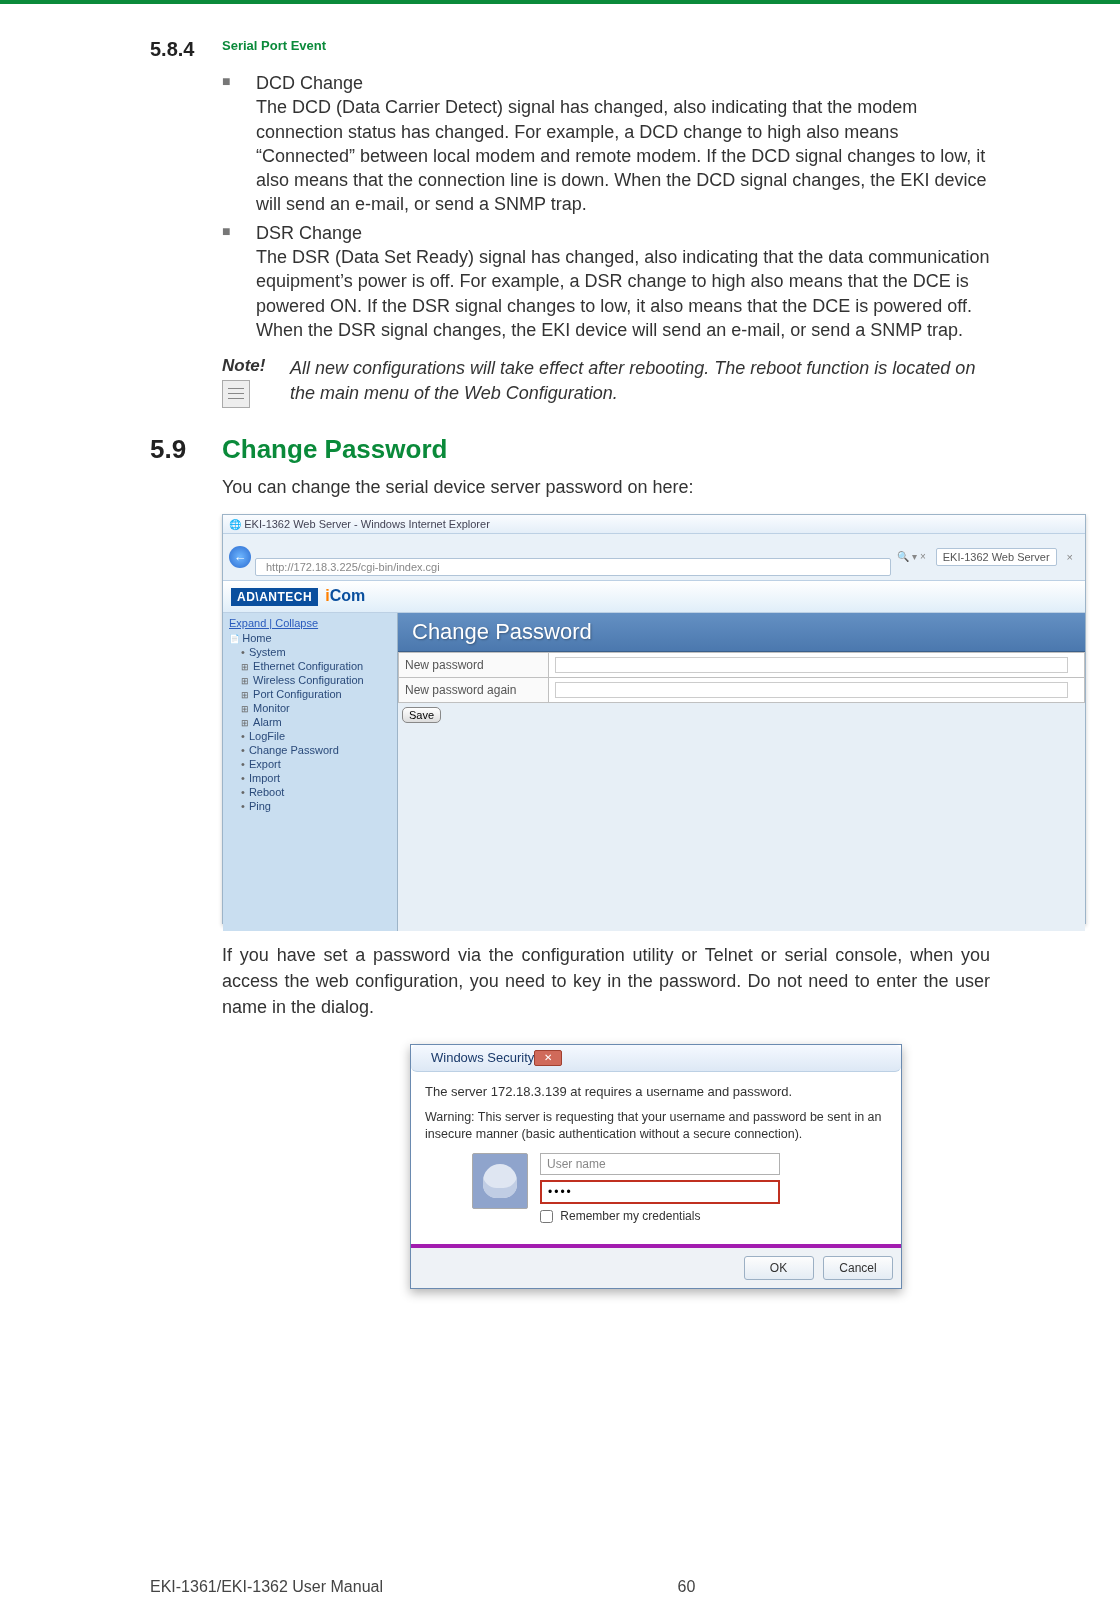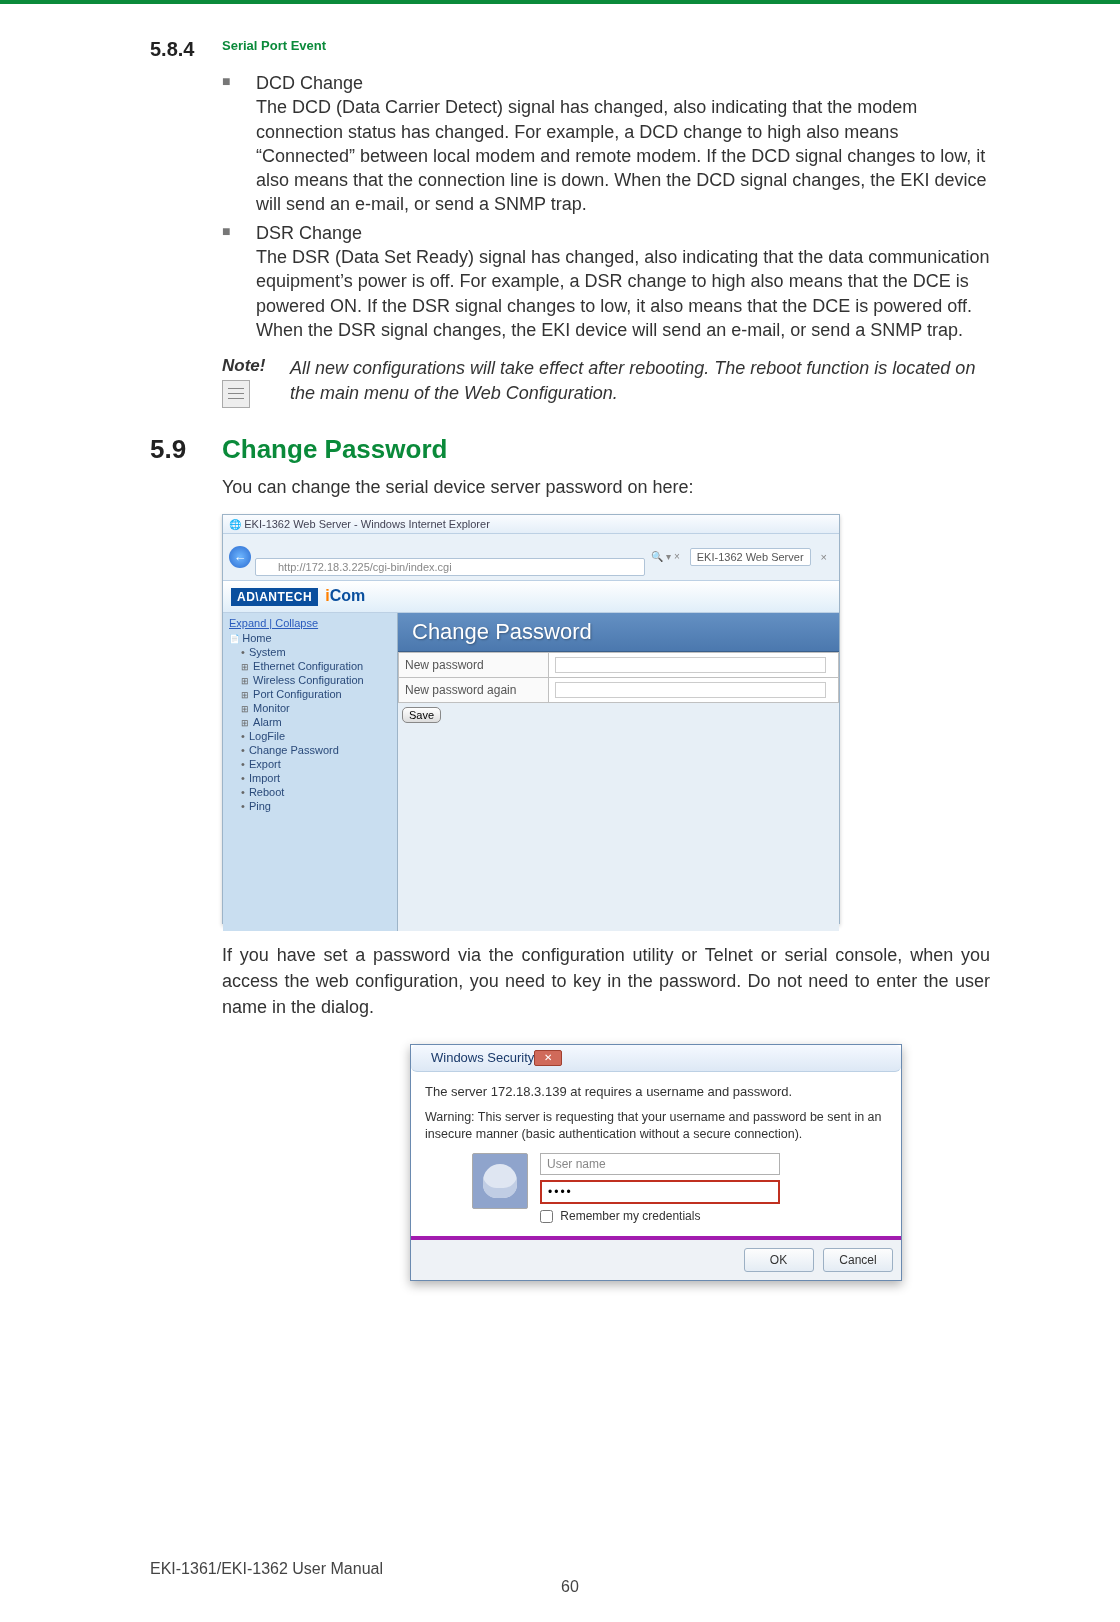--- a/index.html
+++ b/index.html
@@ -33,36 +33,36 @@
     margin-top: 4px; position: relative;
   }
   .note-icon::before {
     content: ""; position: absolute; left: 5px; right: 5px; top: 7px; bottom: 7px;
     background: repeating-linear-gradient(#888 0 1px, transparent 1px 5px);
   }
   .note-text { flex: 1; font-style: italic; font-size: 18px; line-height: 1.35; }
   .intro { margin-left: 72px; font-size: 18px; color: #333; line-height: 1.35; margin-bottom: 14px; }
   
   .browser {
-    margin-left: 72px; width: 618px; height: 410px;
+    margin-left: 72px; width: 864px; height: 410px;
     border: 1px solid #9db4c8; background: #d5e6f5;
     box-shadow: 0 2px 4px rgba(0,0,0,0.2);
     font-size: 11px;
   }
   .browser-title {
     background: linear-gradient(#fafcff,#e4eef8);
     border-bottom: 1px solid #bcd0e4; padding: 3px 6px; color: #445;
     font-size: 11px;
   }
   .browser-title::before { content: "🌐 "; font-size: 10px; }
   .browser-addr { display: flex; align-items: center; background: #e9f1f8; padding: 4px 6px; border-bottom: 1px solid #bcd0e4; gap: 4px; }
   .nav-back { width: 22px; height: 22px; border-radius: 50%; background: radial-gradient(#6fb7ff,#2a6ad0); color: #fff; text-align: center; line-height: 22px; font-size: 13px; }
   .addr-input {
     flex: 1; background: #fff; border: 1px solid #b0c4d8; border-radius: 2px;
-    padding: 2px 22px; color: #888; font-size: 11px; margin-top: 20px;
+    padding: 2px 10px; color: #888; font-size: 11px; margin-top: 20px;
   }
   .addr-right { color: #888; font-size: 10px; padding: 0 2px; }
   .tab-strip { background: #fff; border: 1px solid #b0c4d8; border-radius: 2px; padding: 2px 6px; color: #555; font-size: 11px; margin-left: 4px; }
   .tab-close { color: #888; padding: 0 6px; }
   .brand-bar { background: linear-gradient(#fff,#e0eef9); padding: 6px 8px; border-bottom: 1px solid #bcd0e4; }
   .brand-adv { display: inline-block; background: #0a4f9e; color: #fff; font-weight: bold; padding: 2px 6px; font-size: 12px; letter-spacing: 0.5px; }
   .brand-icom { font-size: 16px; font-weight: bold; color: #333; margin-left: 4px; }
   .brand-icom .i { color: #ff8000; }
   .brand-icom .c { color: #0a4f9e; }
   .browser-body { display: flex; height: 318px; }
@@ -96,33 +96,33 @@
   .winsec-title {
     background: linear-gradient(#f5f9ff,#dde8f5); padding: 5px 20px;
     color: #1a3a6a; font-size: 13px; display: flex; justify-content: flex-start;
     border-bottom: 1px solid #bcd0e4;
     border-radius: 6px;
   }
   .winsec-close { width: 28px; height: 16px; background: #d06a5a; border: 1px solid #a04030; border-radius: 2px; color: #fff; text-align: center; font-size: 10px; line-height: 14px; }
   .winsec-body { padding: 12px 14px; background: #fff; }
   .winsec-msg { font-size: 13px; margin-bottom: 10px; }
   .winsec-warn { font-size: 12.5px; line-height: 1.35; margin-bottom: 10px; }
-  .cred-row { display: flex; gap: 12px; margin: 10px 0 1px 40px; padding-left: 7px; }
+  .cred-row { display: flex; gap: 12px; margin: 10px 0 9px 40px; padding-left: 7px; }
   .avatar { width: 56px; height: 56px; background: #8fa4cc; border: 1px solid #aaa; border-radius: 2px; display: flex; align-items: center; justify-content: center; }
   .avatar::before { content: ""; width: 34px; height: 34px; background: #dfe6f2; border-radius: 50% 50% 40% 40%; box-shadow: inset 0 -10px 0 #c0cde4; }
   .cred-inputs { flex: 1; }
   .ci { width: 240px; border: 1px solid #b0b0b0; padding: 3px 6px; margin-bottom: 5px; font-size: 12px; color: #888; background: #fff; }
   .ci.pass { color: #000; border: 2px solid #c03020; letter-spacing: 2px; }
   .remember { font-size: 12px; color: #333; }
   .remember input { vertical-align: middle; margin-right: 4px; }
   .winsec-foot { background: #eef2f6; border-top: 4px solid #a21caf; padding: 8px; text-align: right; }
   .wbtn { display: inline-block; min-width: 70px; padding: 4px 12px; margin-left: 6px; font-size: 12px; border: 1px solid #9cb0c4; background: linear-gradient(#fdfdfd,#e4ecf4); border-radius: 3px; text-align: center; }
   .footer {
     position: absolute; bottom: 26px; left: 150px; right: 130px;
-    font-size: 16px; color: #444; display: flex; flex-direction: column;
+    font-size: 16px; color: #444; display: flex;
   }
   .footer .fl { flex: 0 0 auto; }
   .footer .fc { flex: 1; text-align: center; }
 </style>
 </head>
 <body>
 
 <div class="page">
   <div class="h3row">
     <div class="h3num">5.8.4</div>

